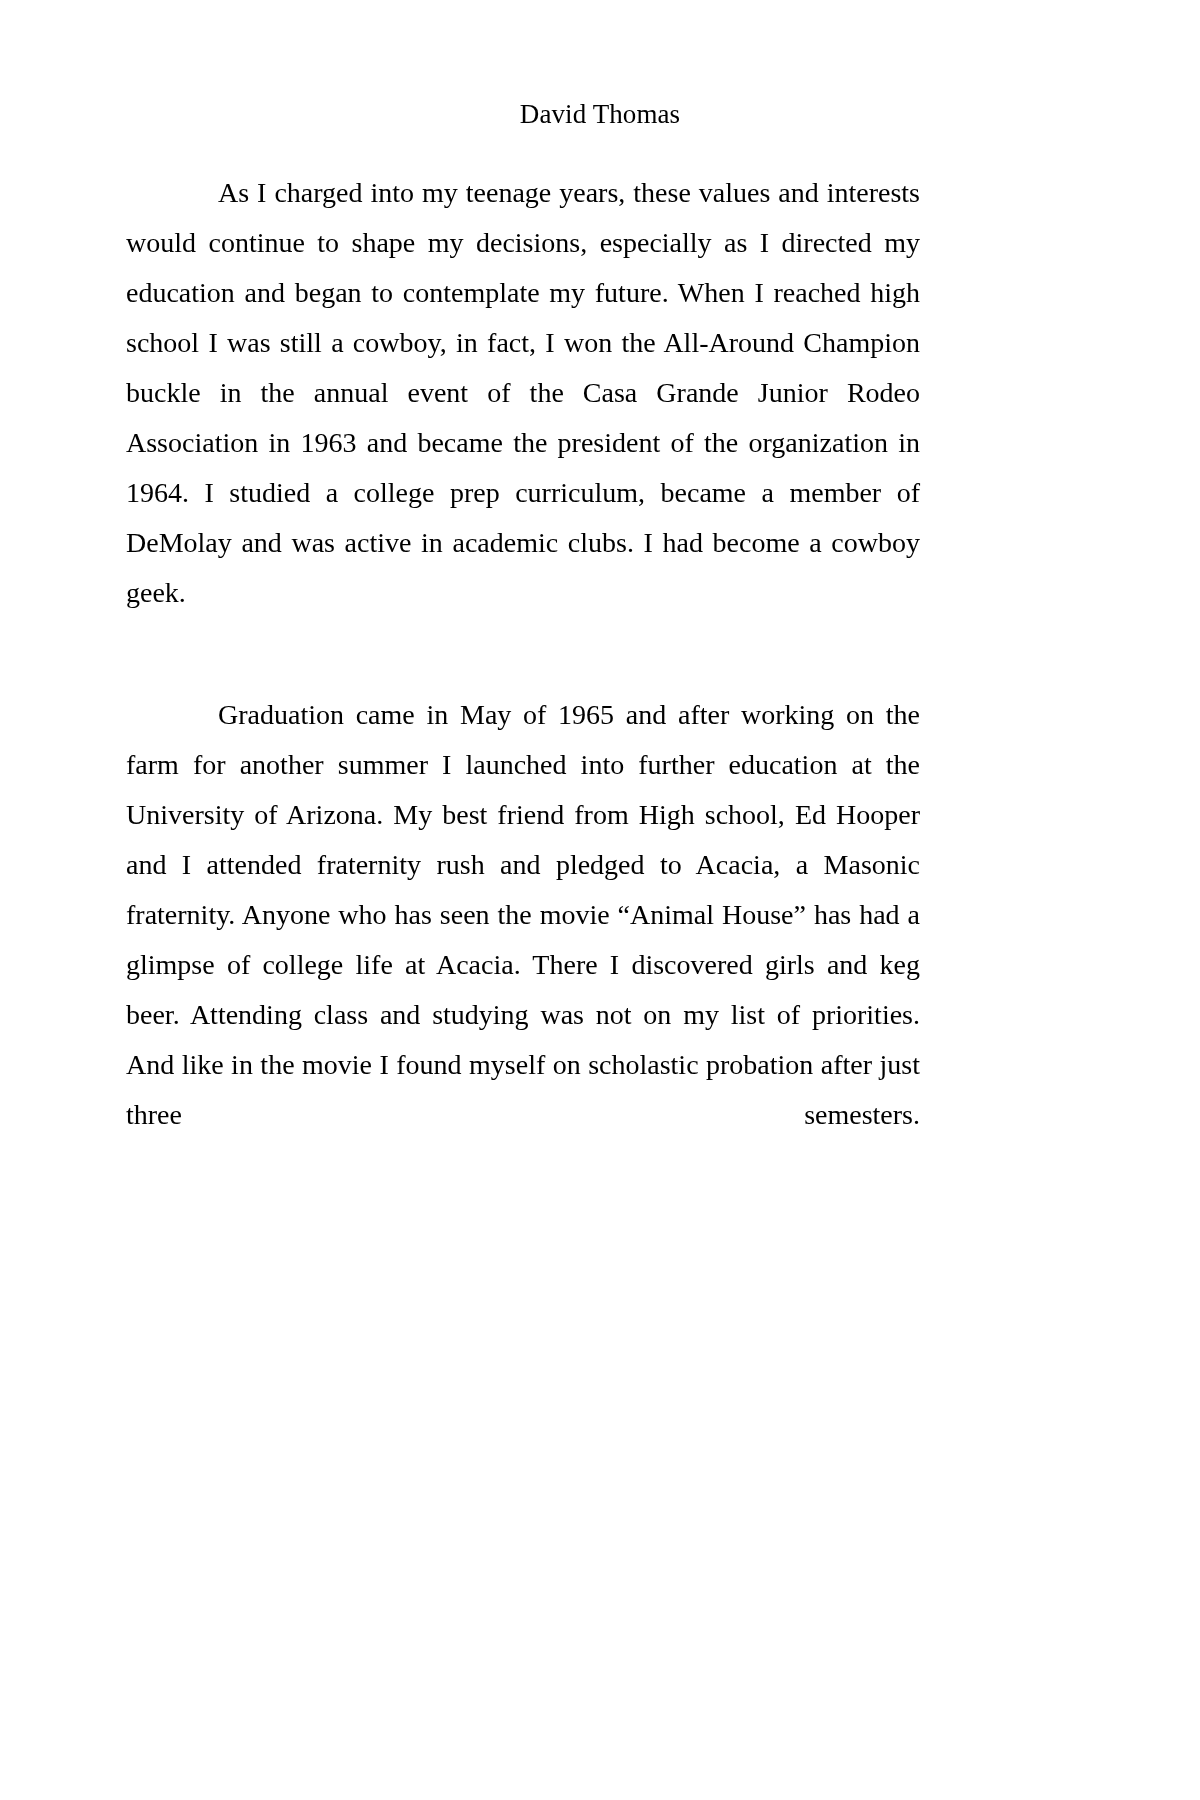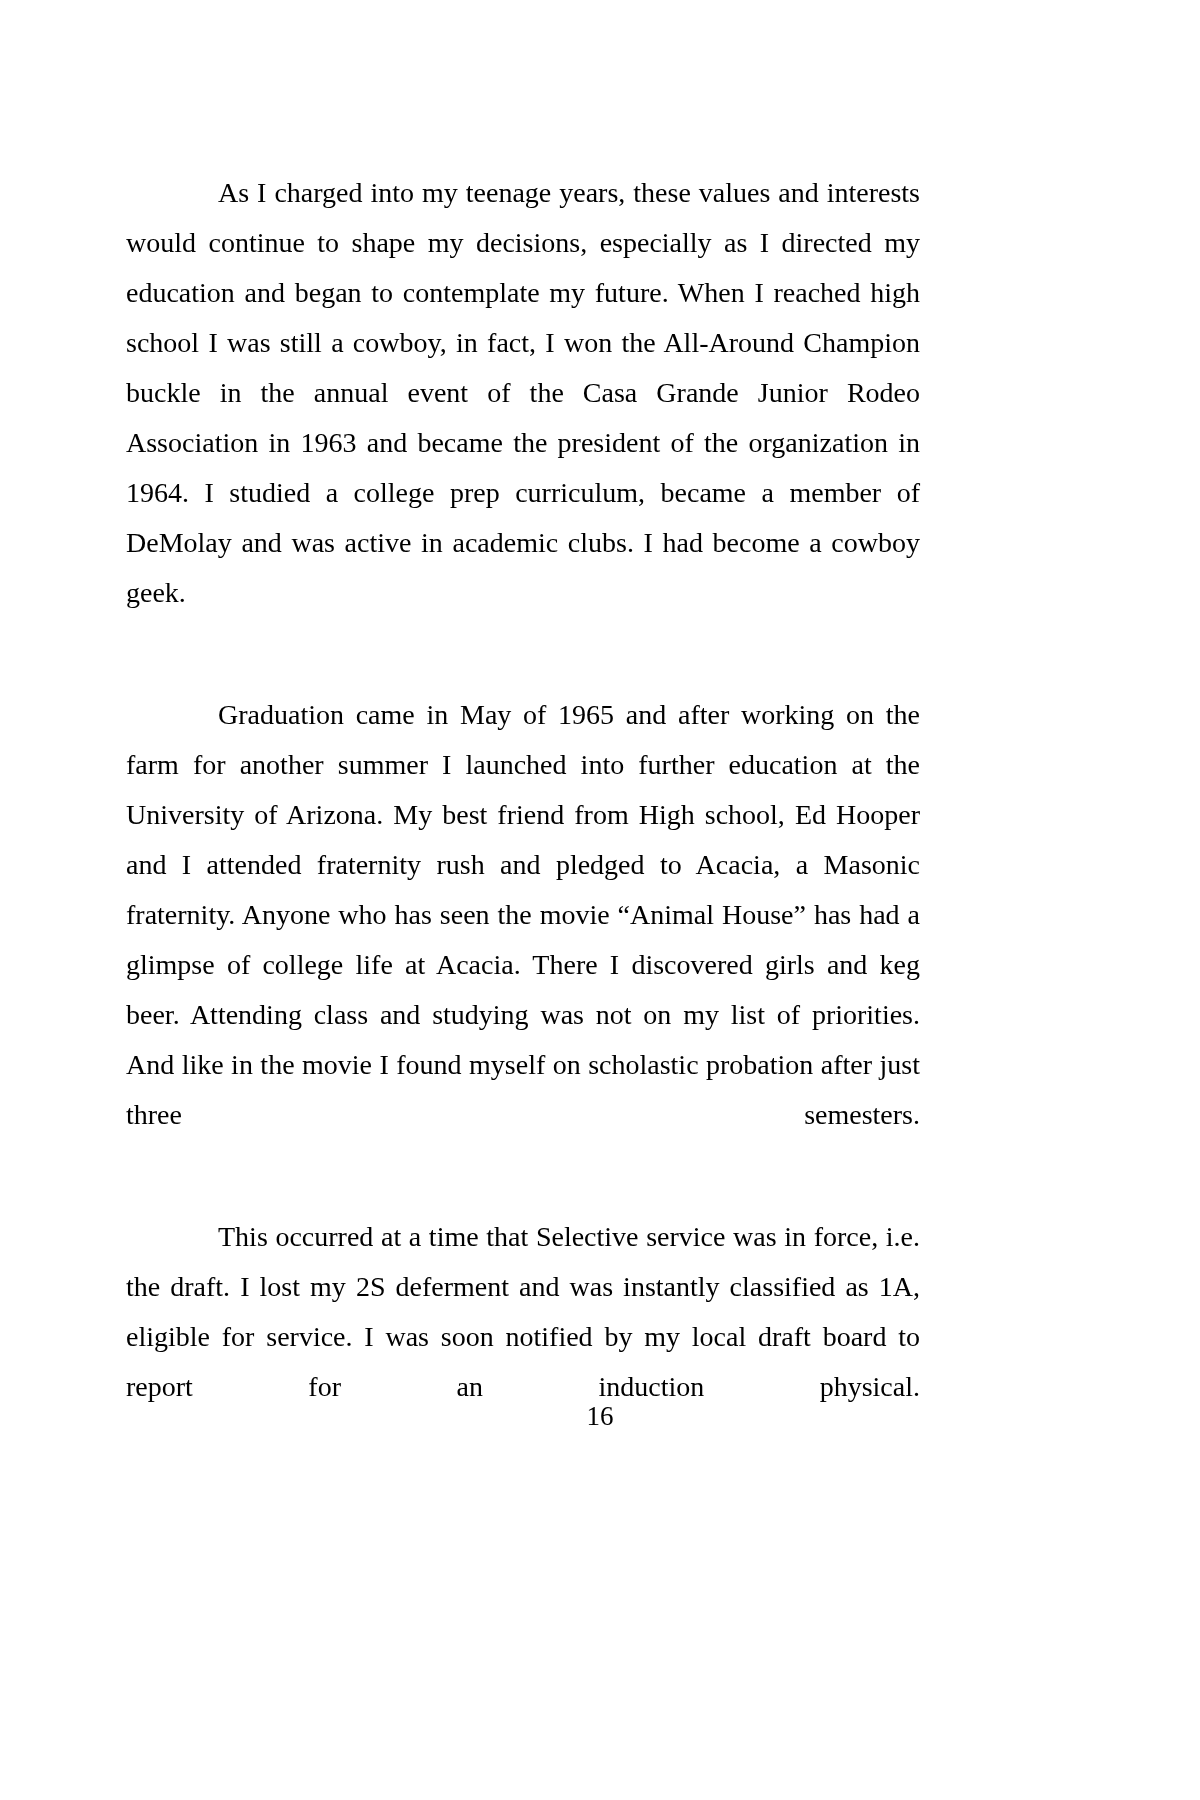--- a/index.html
+++ b/index.html
@@ -73,22 +73,21 @@
     text-align: center;
     font-size: 27px;
     line-height: 1.2;
   }
 </style>
 </head>
 <body>
 
 <div class="page">
 
+  <div class="page-header">David Thomas</div>
 
   <div class="body-block">
     <p class="para">As I charged into my teenage years, these values and interests would continue to shape my decisions, especially as I directed my education and began to contemplate my future. When I reached high school I was still a cowboy, in fact, I won the All-Around Champion buckle in the annual event of the Casa Grande Junior Rodeo Association in 1963 and became the president of the organization in 1964. I studied a college prep curriculum, became a member of DeMolay and was active in academic clubs. I had become a cowboy geek.</p>
     <p class="para">Graduation came in May of 1965 and after working on the farm for another summer I launched into further education at the University of Arizona. My best friend from High school, Ed Hooper and I attended fraternity rush and pledged to Acacia, a Masonic fraternity. Anyone who has seen the movie “Animal House” has had a glimpse of college life at Acacia. There I discovered girls and keg beer. Attending class and studying was not on my list of priorities. And like in the movie I found myself on scholastic probation after just three semesters.</p>
-    <p class="para">This occurred at a time that Selective service was in force, i.e. the draft. I lost my 2S deferment and was instantly classified as 1A, eligible for service. I was soon notified by my local draft board to report for an induction physical.</p>
   </div>
 
-  <div class="page-number">16</div>
 
 </div>
 
 </body></html>

